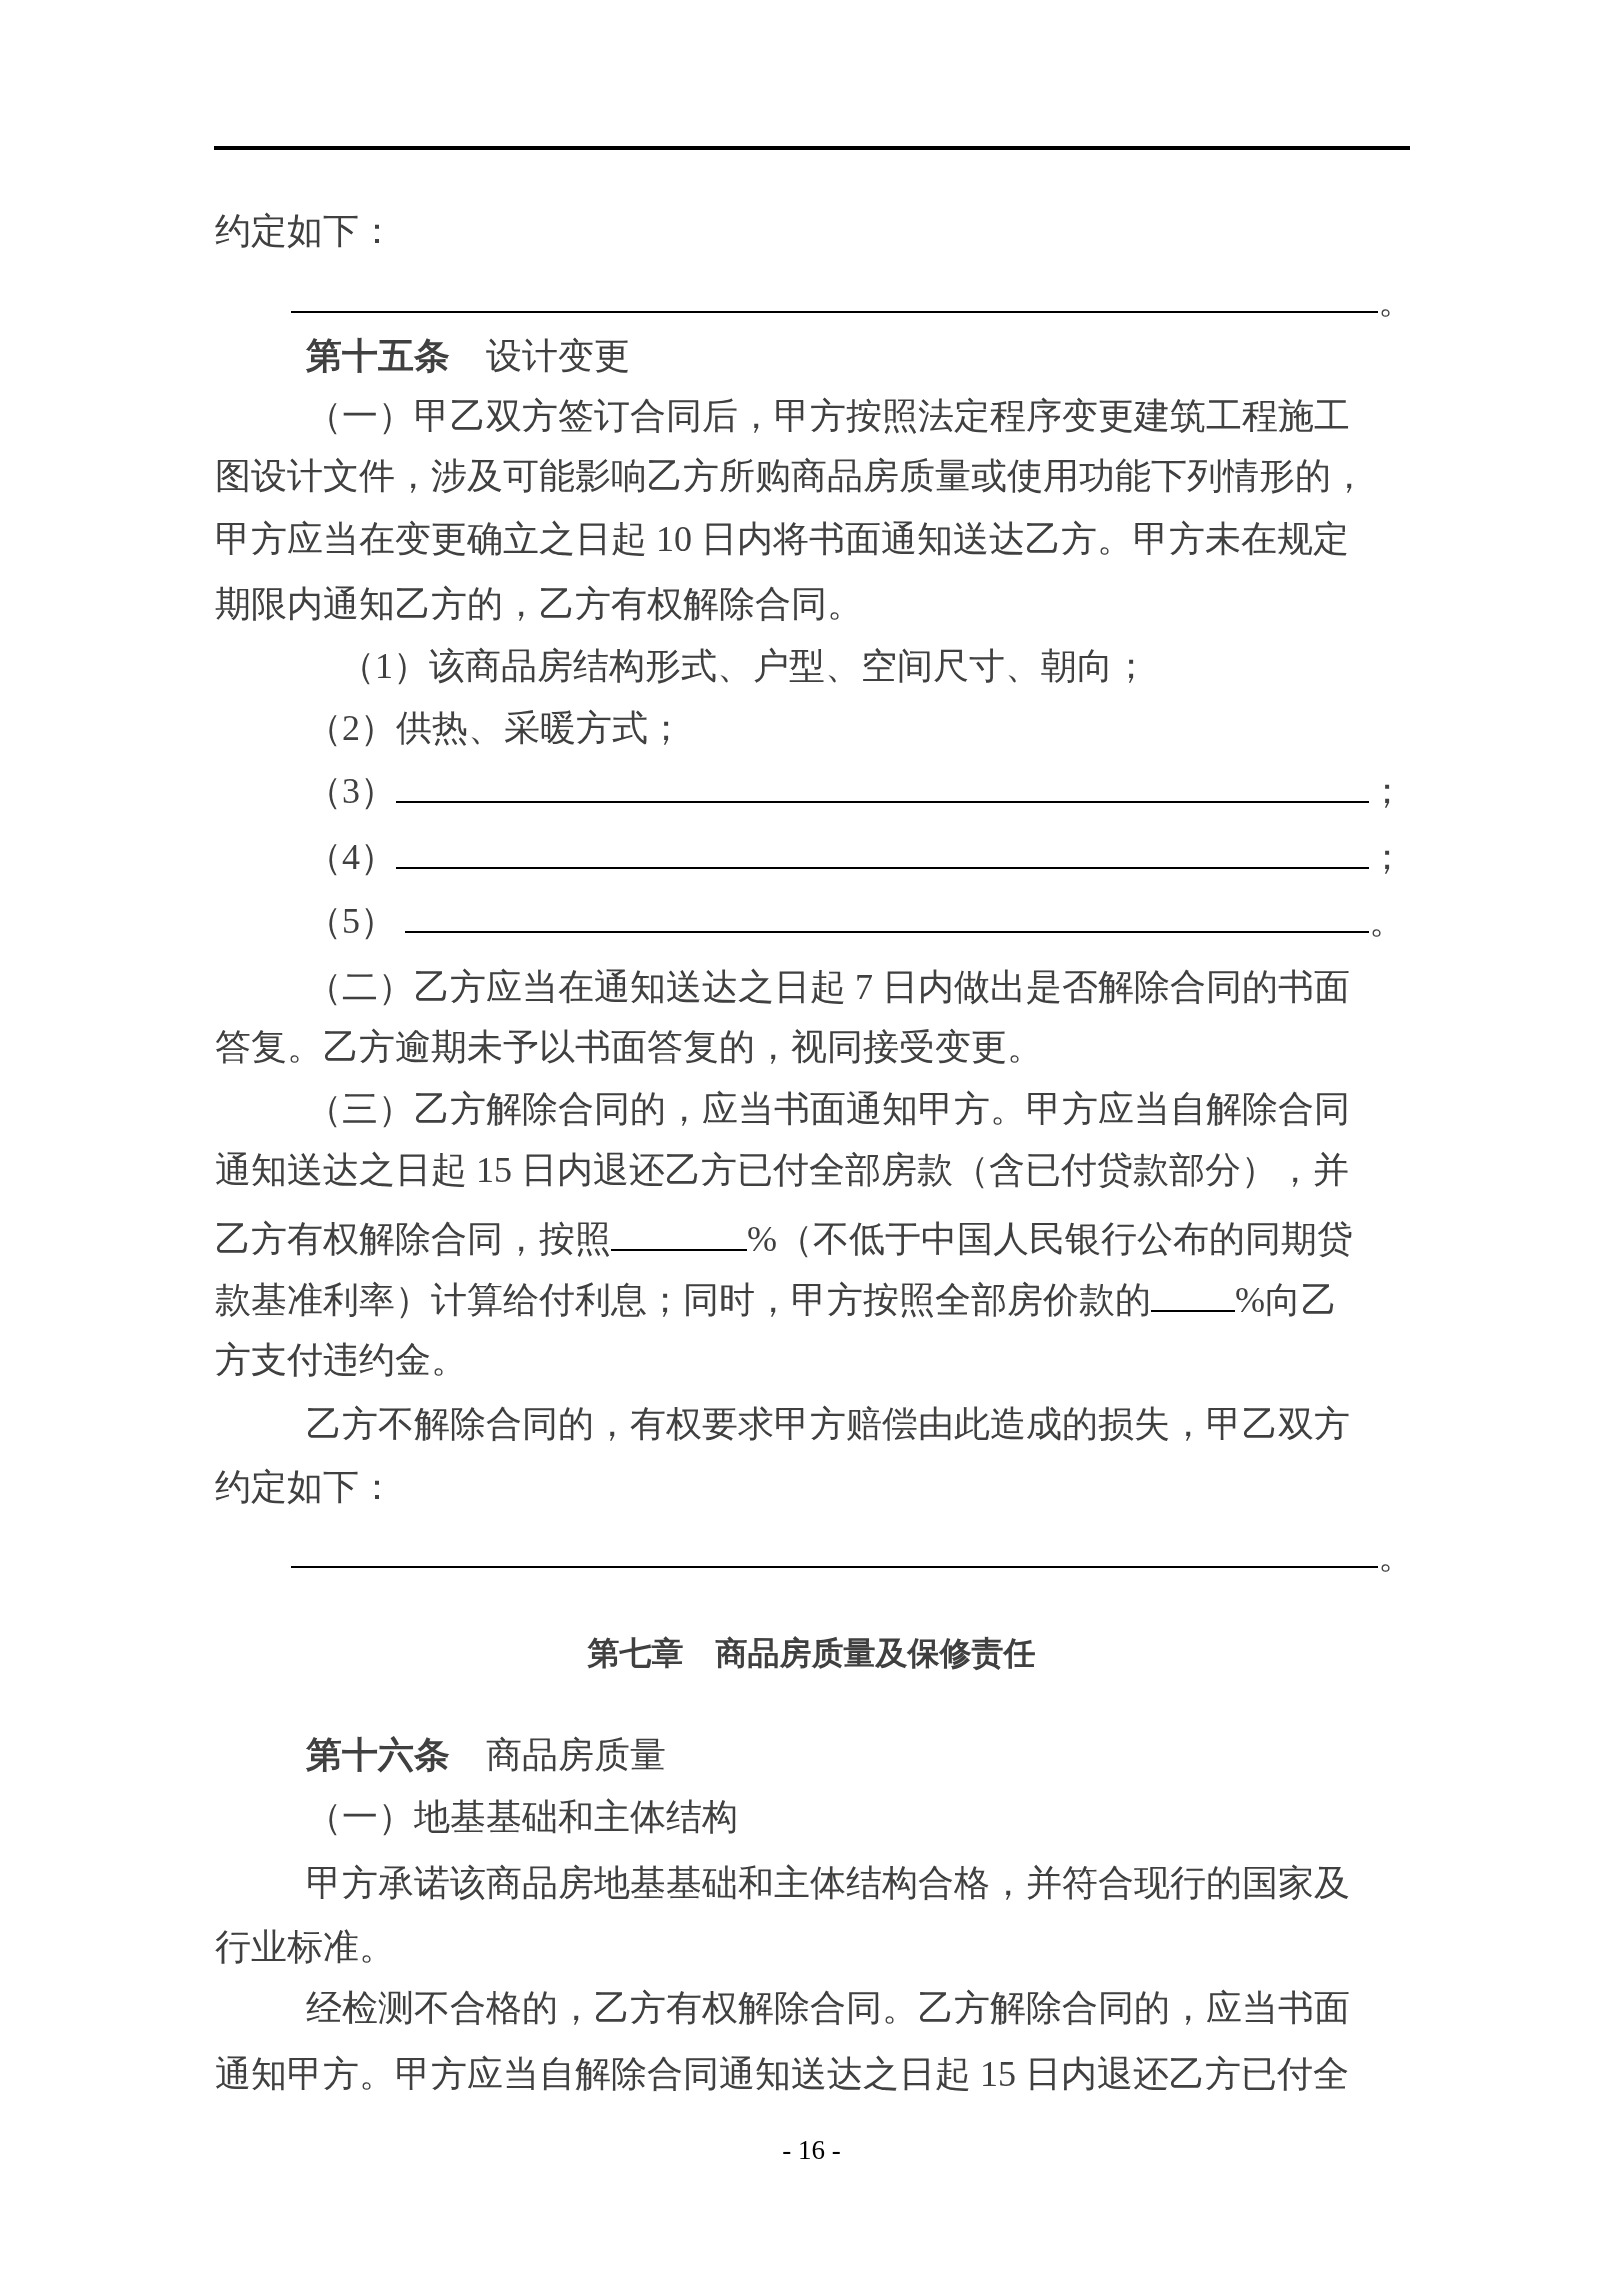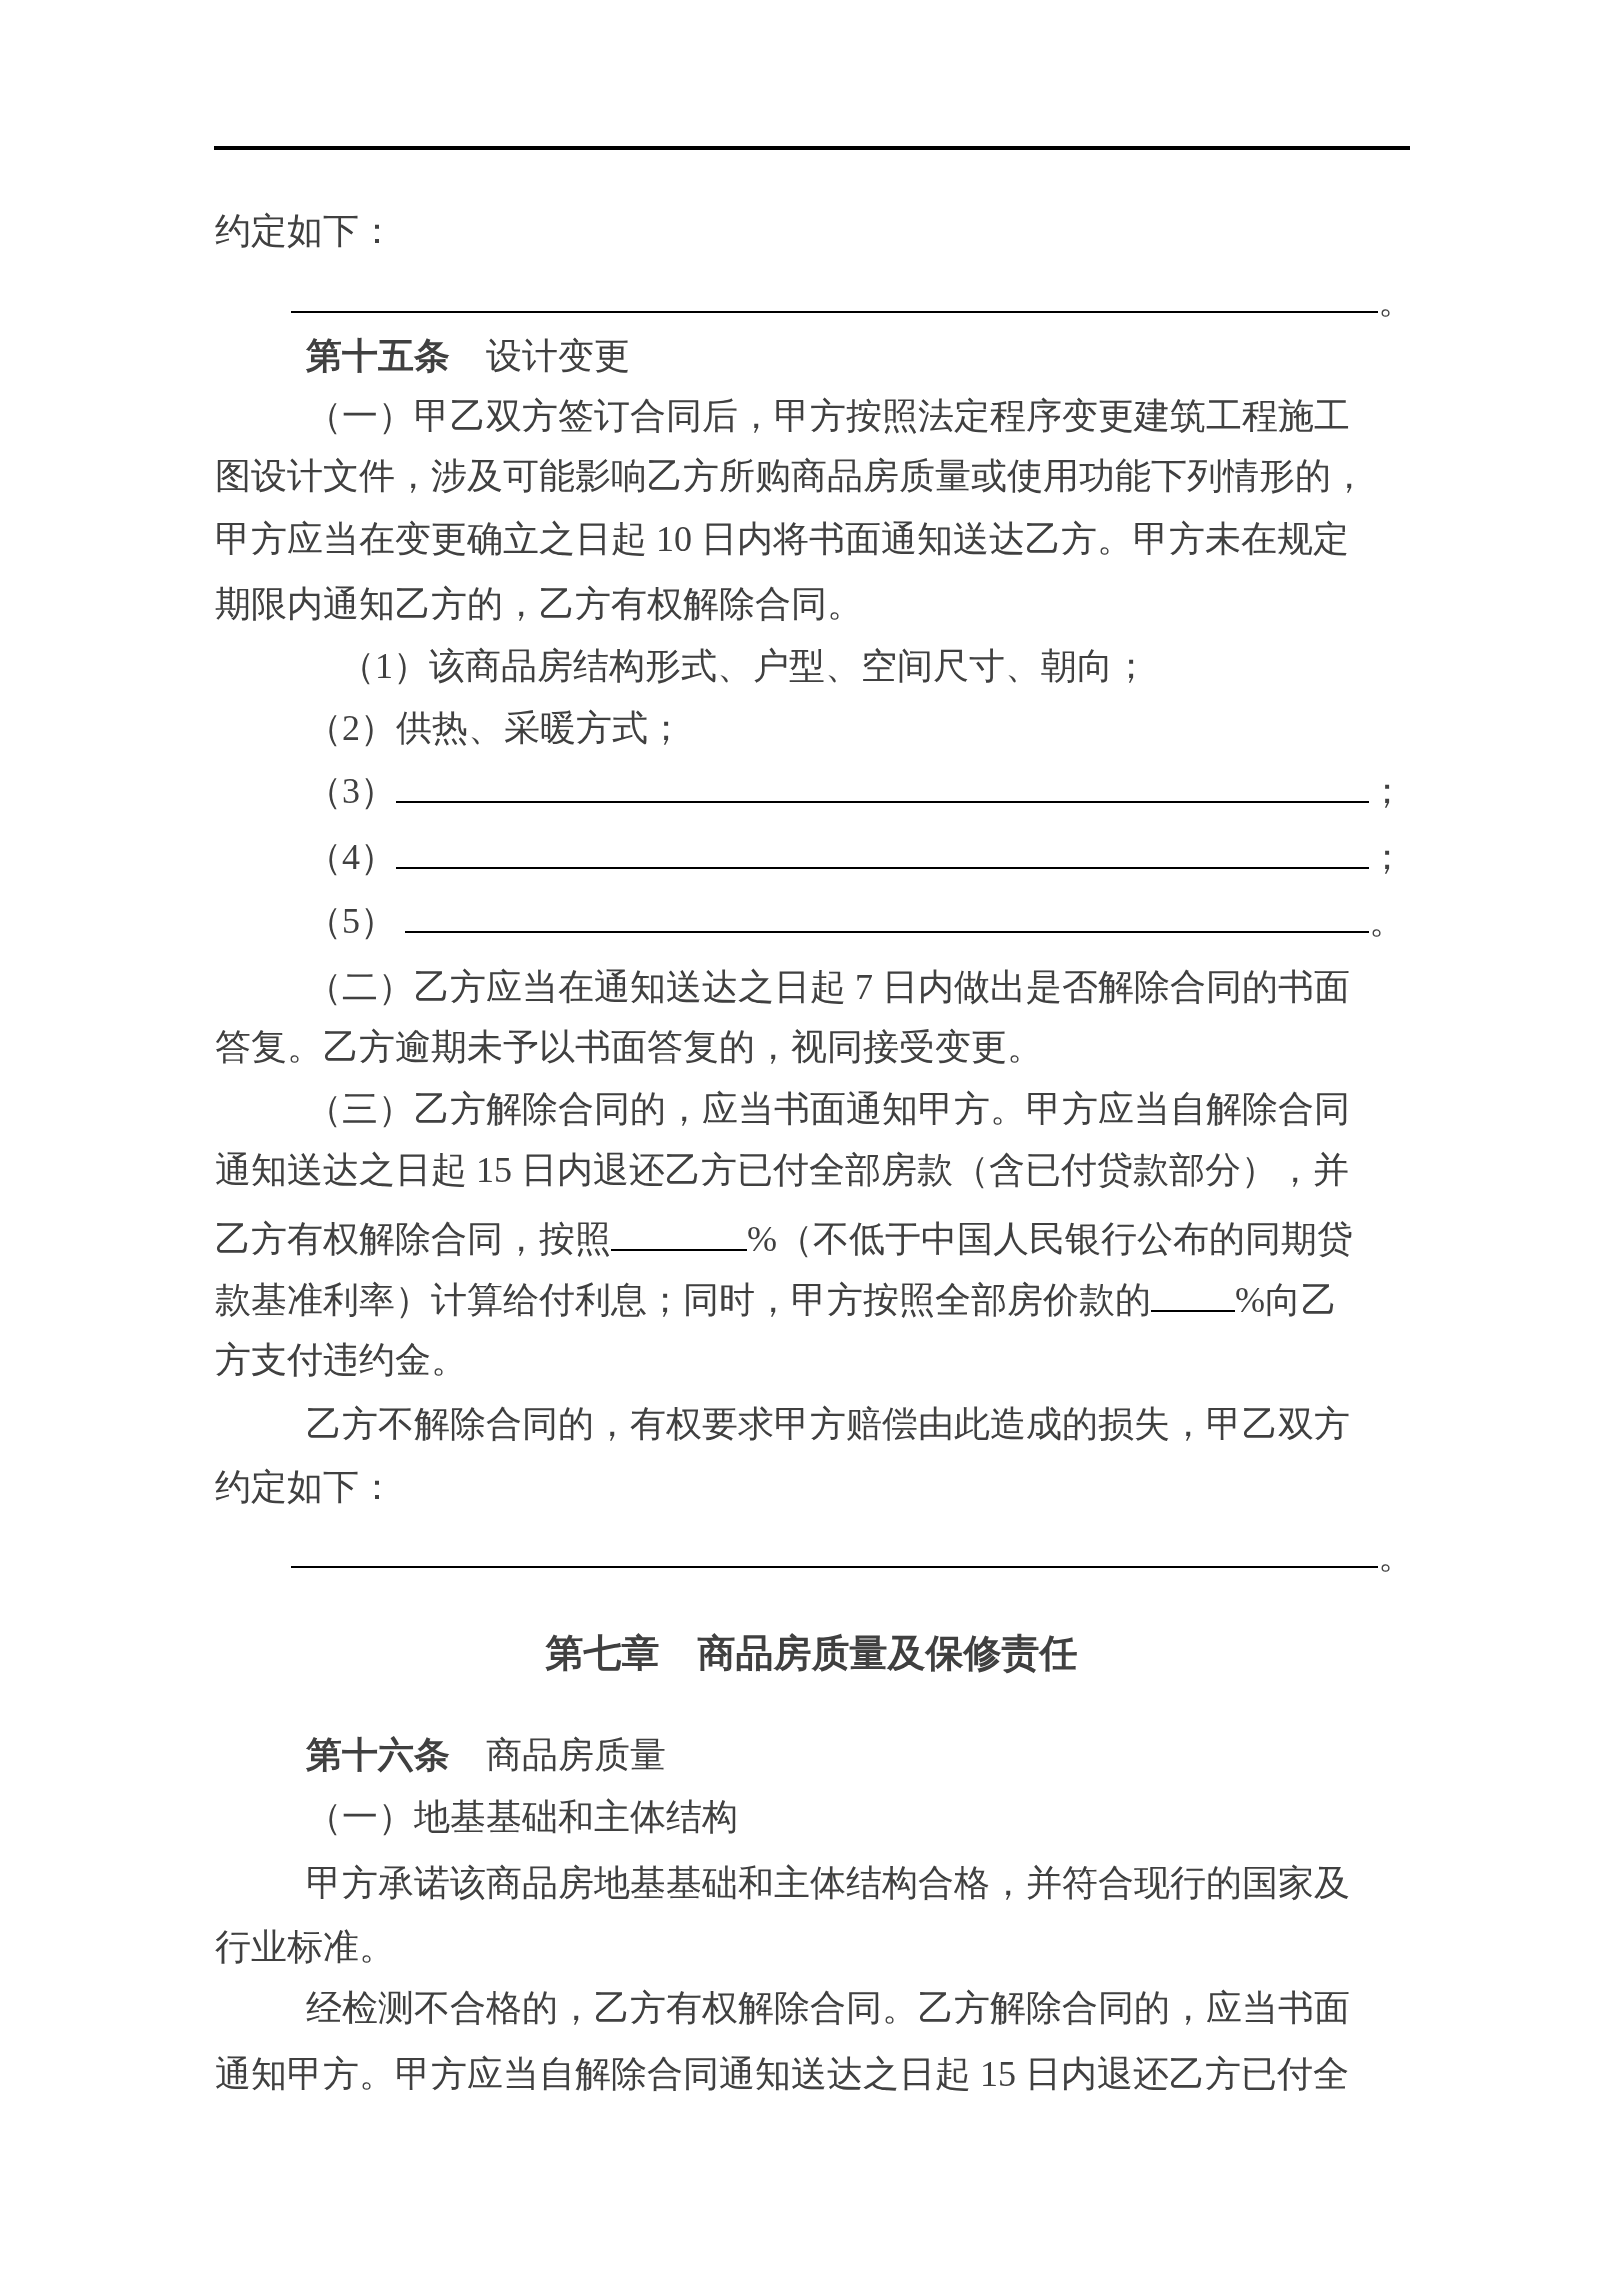--- a/index.html
+++ b/index.html
@@ -20,21 +20,21 @@
     height:62px;
     line-height:62px;
     font-size:36px;
     white-space:pre;
     color:#404040;
   }
   .doc-line .seg-sans{font-family:"Liberation Sans","DejaVu Sans",sans-serif;font-weight:bold;}
   .doc-line.chapter{
     left:0;width:1623px;text-align:center;
     font-family:"Liberation Sans","DejaVu Sans",sans-serif;
-    font-weight:bold;font-size:38px;
+    font-weight:bold;font-size:32px;
   }
   .blank{
     display:inline-block;
     height:42px;
     border-bottom:2.7px solid #000;
     vertical-align:baseline;
   }
   #footer{
     position:absolute;
     left:0;width:1623px;
@@ -72,14 +72,15 @@
       <div class="doc-line" style="top: 1456px; left: 215px;"><span>约定如下：</span></div>
       <div class="doc-line" style="top: 1524px; left: 291px;"><span class="blank" style="width: 1087px;"></span><span>。</span></div>
       <div class="doc-line chapter" style="top: 1622px;"><span>第七章　商品房质量及保修责任</span></div>
       <div class="doc-line" style="top: 1724px; left: 306px;"><span class="seg-sans">第十六条</span><span>　商品房质量</span></div>
       <div class="doc-line" style="top: 1786px; left: 306px;"><span>（一）地基基础和主体结构</span></div>
       <div class="doc-line" style="top: 1852px; left: 306px;"><span>甲方承诺该商品房地基基础和主体结构合格，并符合现行的国家及</span></div>
       <div class="doc-line" style="top: 1916px; left: 215px;"><span>行业标准。</span></div>
       <div class="doc-line" style="top: 1977px; left: 306px;"><span>经检测不合格的，乙方有权解除合同。乙方解除合同的，应当书面</span></div>
       <div class="doc-line" style="top: 2043px; left: 215px;"><span>通知甲方。甲方应当自解除合同通知送达之日起 15 日内退还乙方已付全</span></div>
     </div>
+  <div id="footer">- 16 -</div>
 </div>
 
 
 </body></html>

